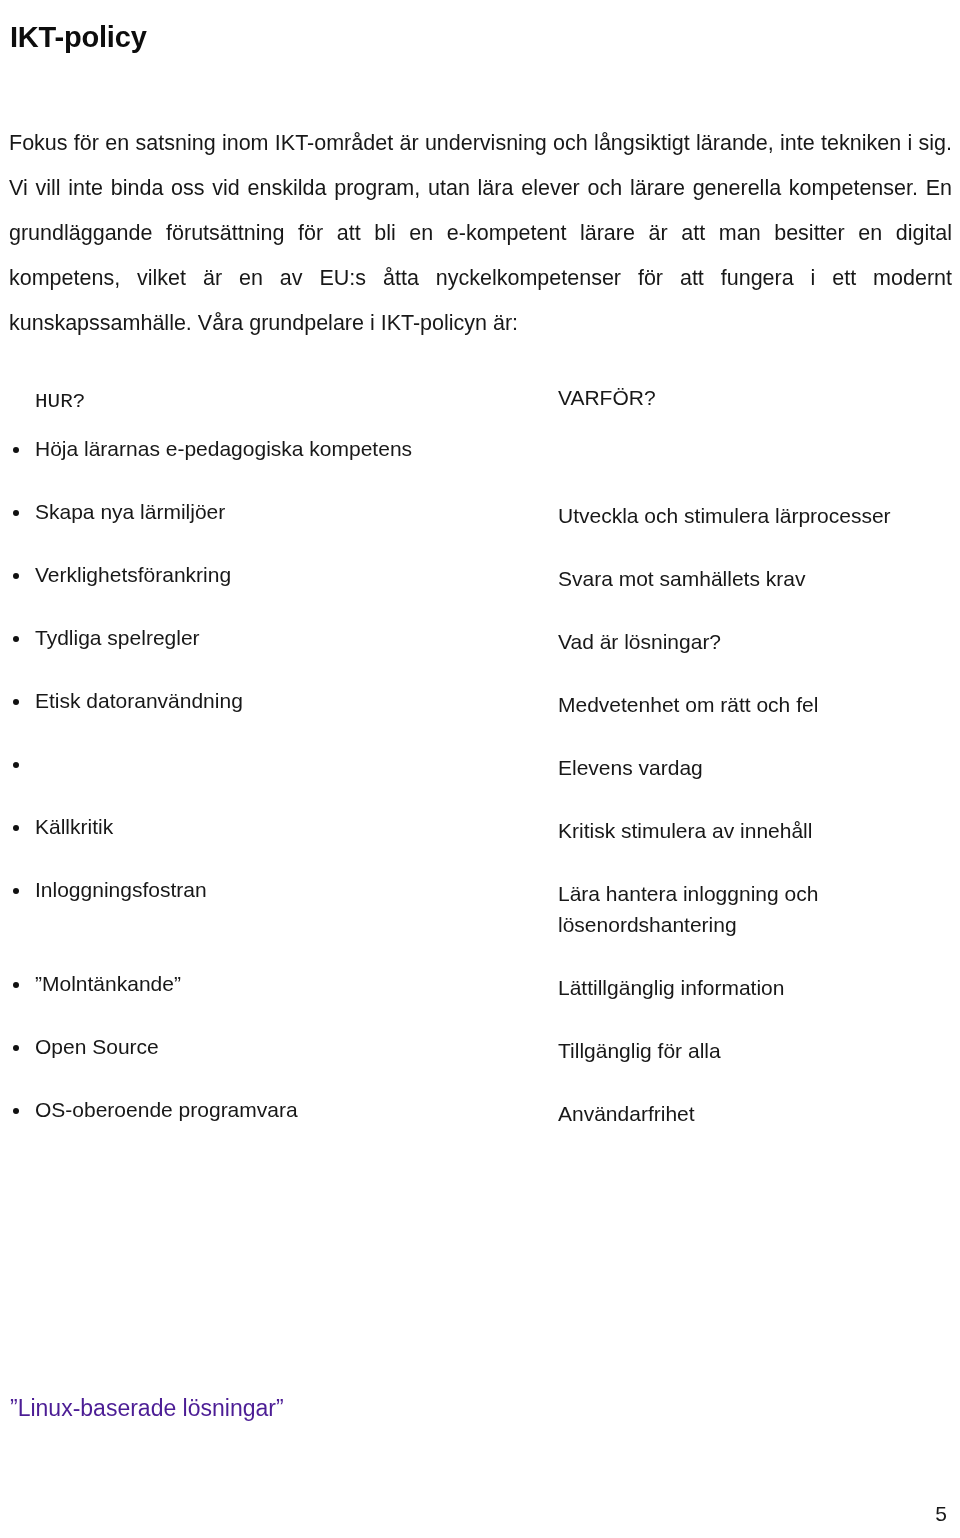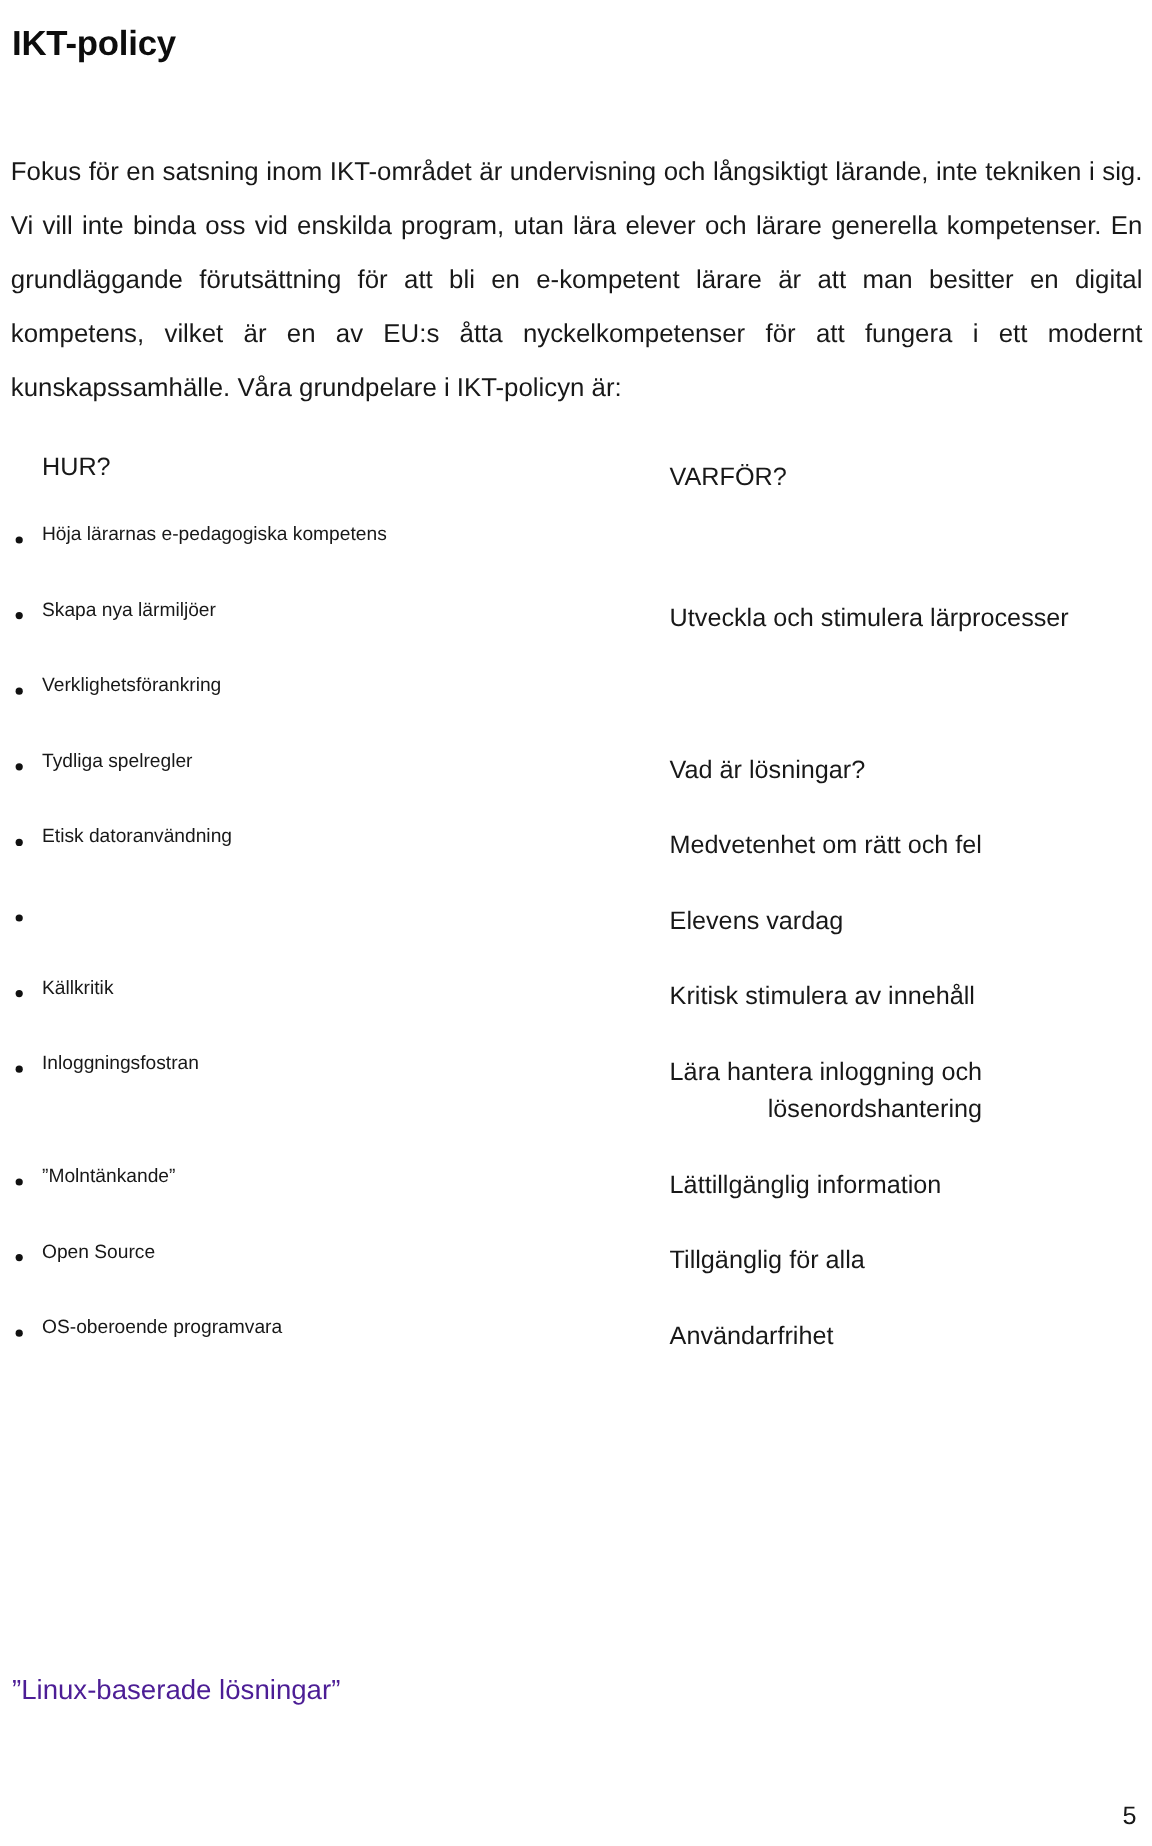--- a/index.html
+++ b/index.html
@@ -60,43 +60,43 @@
   .col-head-row {
     position: relative;
     height: 63px;
   }
   .col-head {
     position: absolute;
     font-size: 21px;
     color: #181818;
     white-space: nowrap;
   }
-  .col-head.left  { left: 35px; top: 4px; }
+  .col-head.left  { left: 35px; top: 16px; font-family: Liberation Mono, monospace; }
   .col-head.right { left: 558px; top: 0; margin-top: 12px; }
 
   .pair-row {
     position: relative;
     height: 63px;
   }
-  .pair-row.tall { height: 94px; text-align: right; }
+  .pair-row.tall { height: 94px; }
 
   .bullet {
     position: absolute;
     left: 13px;
     top: 10px;
     width: 6px;
     height: 6px;
     background: #111111;
     border-radius: 50%;
   }
   .how-text {
     position: absolute;
     left: 35px;
     top: 0;
-    font-size: 16px;
+    font-size: 21px;
     color: #181818;
     white-space: nowrap;
   }
   .why-text {
     position: absolute;
     left: 558px;
     top: 0;
     font-size: 21px;
     color: #181818;
     line-height: 31px;
@@ -144,20 +144,21 @@
           <span class="how-text">Höja lärarnas e-pedagogiska kompetens</span>
         </div>
         <div class="pair-row">
           <span class="bullet"></span>
           <span class="how-text">Skapa nya lärmiljöer</span>
           <span class="why-text">Utveckla och stimulera lärprocesser</span>
         </div>
         <div class="pair-row">
           <span class="bullet"></span>
           <span class="how-text">Verklighetsförankring</span>
+          <span class="why-text">Svara mot samhällets krav</span>
         </div>
         <div class="pair-row">
           <span class="bullet"></span>
           <span class="how-text">Tydliga spelregler</span>
           <span class="why-text">Vad är lösningar?</span>
         </div>
         <div class="pair-row">
           <span class="bullet"></span>
           <span class="how-text">Etisk datoranvändning</span>
           <span class="why-text">Medvetenhet om rätt och fel</span>

